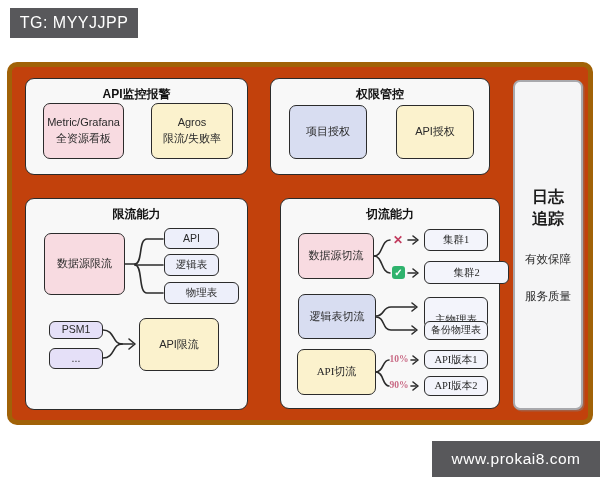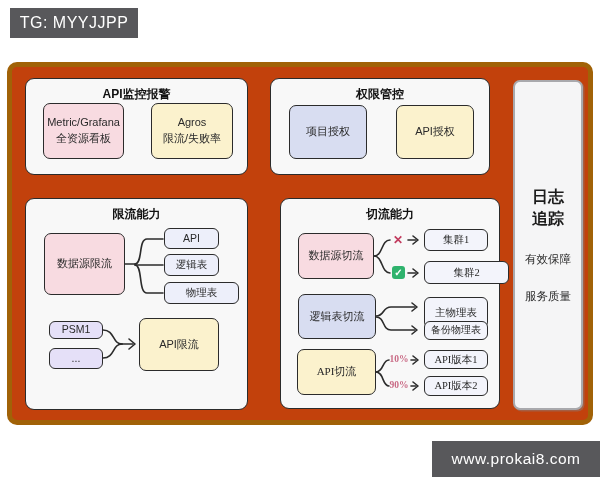--- a/index.html
+++ b/index.html
@@ -157,21 +157,21 @@
       <div class="node node-sm fill-white" style="left:143px; top:30px; width:64px; height:22px;">
         <span>集群1</span>
       </div>
       <div class="node node-sm fill-white" style="left:143px; top:62px; width:85px; height:23px;">
         <span>集群2</span>
       </div>
 
       <div class="node fill-lavender" style="left:17px; top:95px; width:78px; height:45px;">
         <span>逻辑表切流</span>
       </div>
-      <div class="node node-sm fill-white" style="left:143px; top:98px; width:64px; height:31px;">
+      <div class="node node-sm fill-white" style="left:143px; top:98px; width:64px; height:31px;justify-content:flex-end;">
         <span>主物理表</span>
       </div>
       <div class="node node-sm fill-white" style="left:143px; top:122px; width:64px; height:19px; font-size:10px;">
         <span>备份物理表</span>
       </div>
 
       <div class="node fill-yellow" style="left:16px; top:150px; width:79px; height:46px;">
         <span>API切流</span>
       </div>
       <span class="pct" style="left:106px; top:155px;">10%</span>

